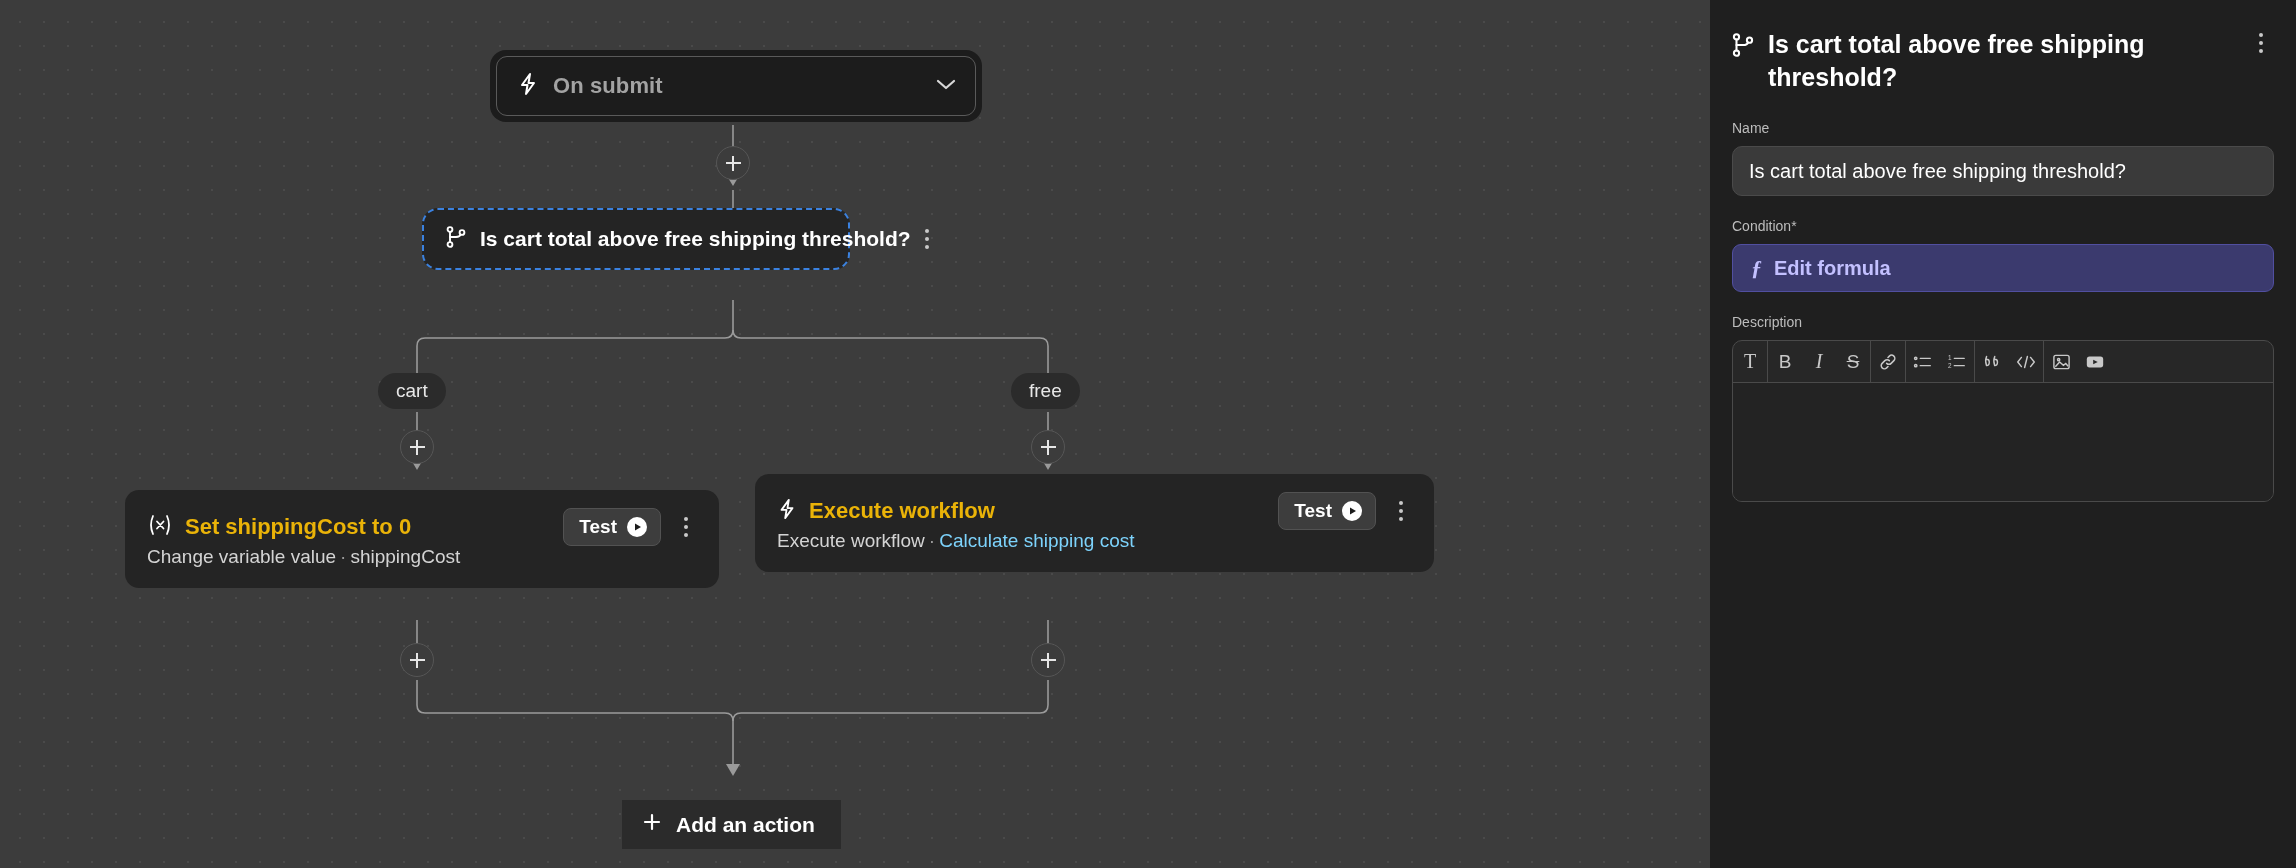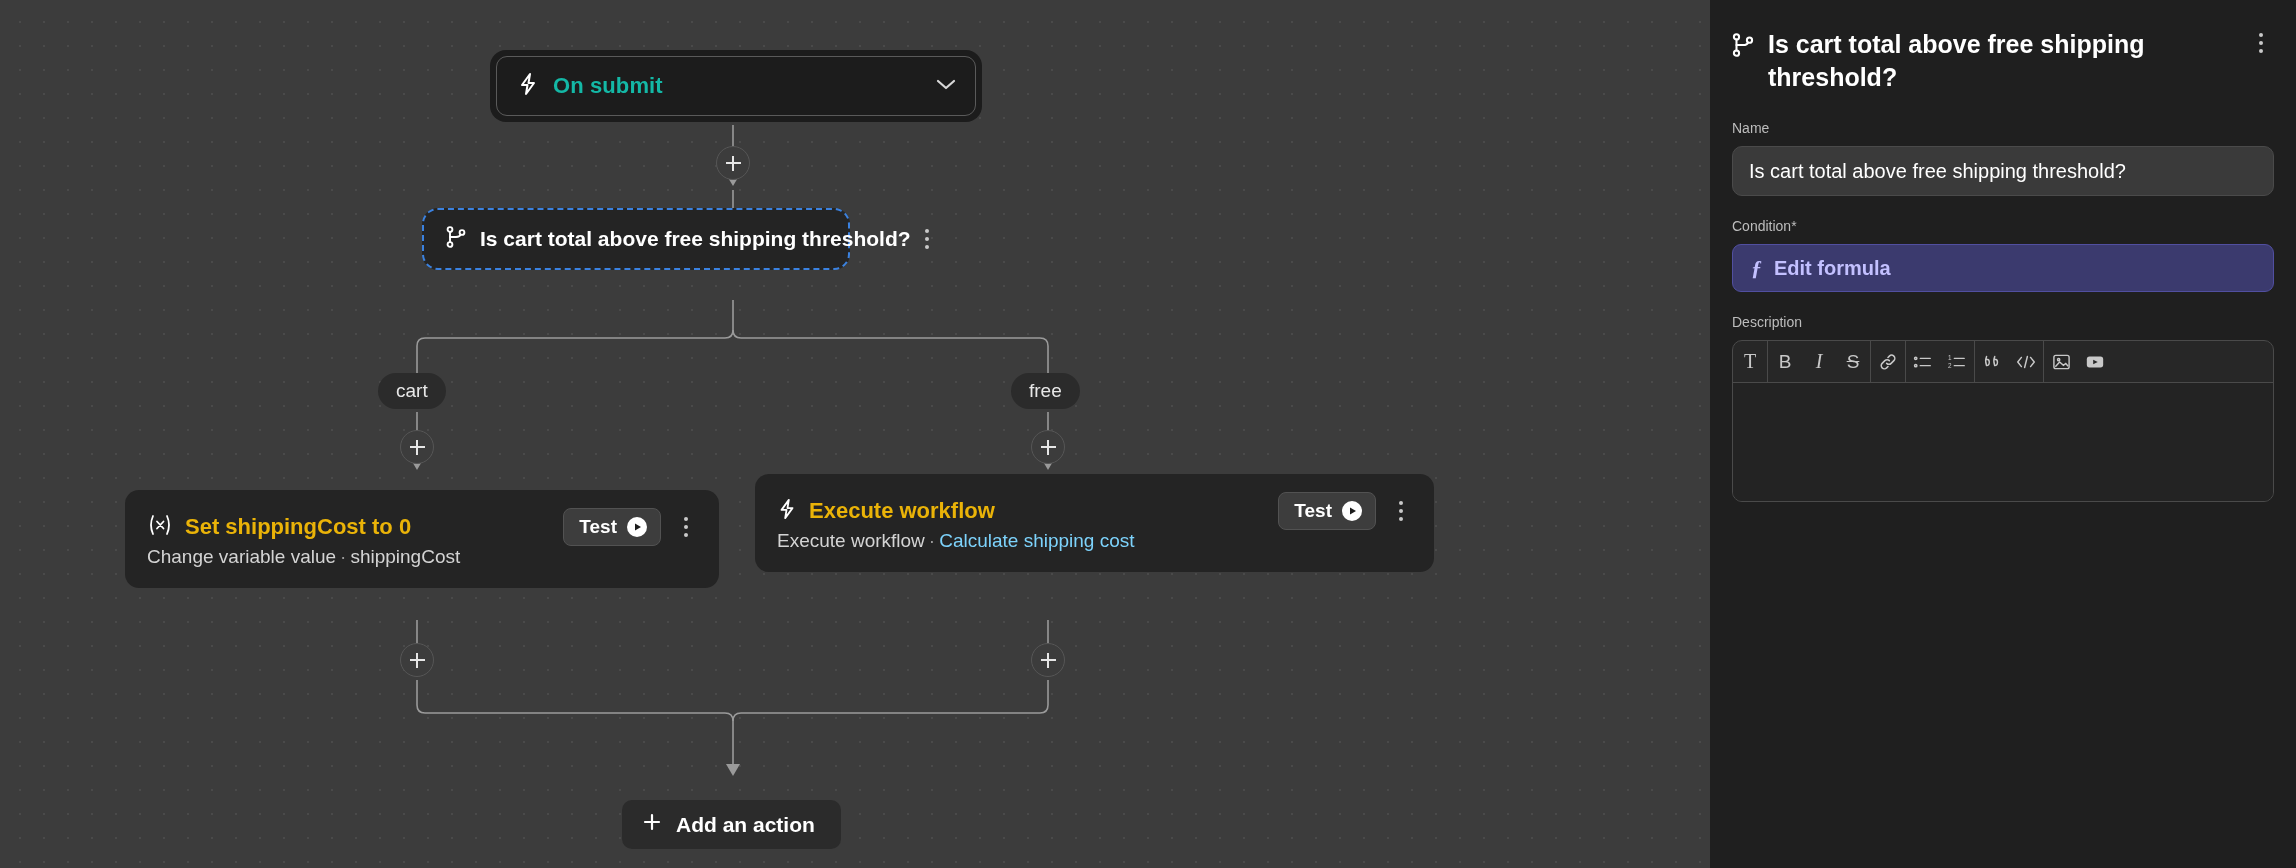--- a/index.html
+++ b/index.html
@@ -34,21 +34,21 @@
   }
   .trigger-inner {
     width: 100%; height: 100%;
     border: 1px solid #5a5a5a;
     border-radius: 11px;
     display: flex; align-items: center;
     padding: 0 18px 0 20px;
     gap: 14px;
   }
   .trigger-label {
-    color: #14b8a6; font-size: 22px; font-weight: 600;
+    color: #a3a3a3; font-size: 22px; font-weight: 600;
     letter-spacing: .1px; flex: 1;
   }
 
   
   .cond-node {
     width: 428px; height: 62px;
     background: #242424;
     border: 2px dashed #3b82e0;
     border-radius: 16px;
     display: flex; align-items: center;
@@ -116,21 +116,21 @@
   .plus::before, .plus::after {
     content:""; position:absolute; background:#e6e6e6;
   }
   .plus::before { width: 15px; height: 2.5px; }
   .plus::after  { width: 2.5px; height: 15px; }
 
   
   .add-action {
     position: absolute;
     display:inline-flex; align-items:center; gap:14px;
-    background: #2b2b2b; border-radius: 10px;
+    background: #2b2b2b; border-radius: 0;
     padding: 12px 26px 12px 20px;
     color: #ffffff; font-size: 21px; font-weight: 600;
     cursor: pointer;
   }
 
   
   #panel {
     position: absolute; right: 0; top: 0;
     width: 586px; height: 868px;
     background: #1f1f1f;

